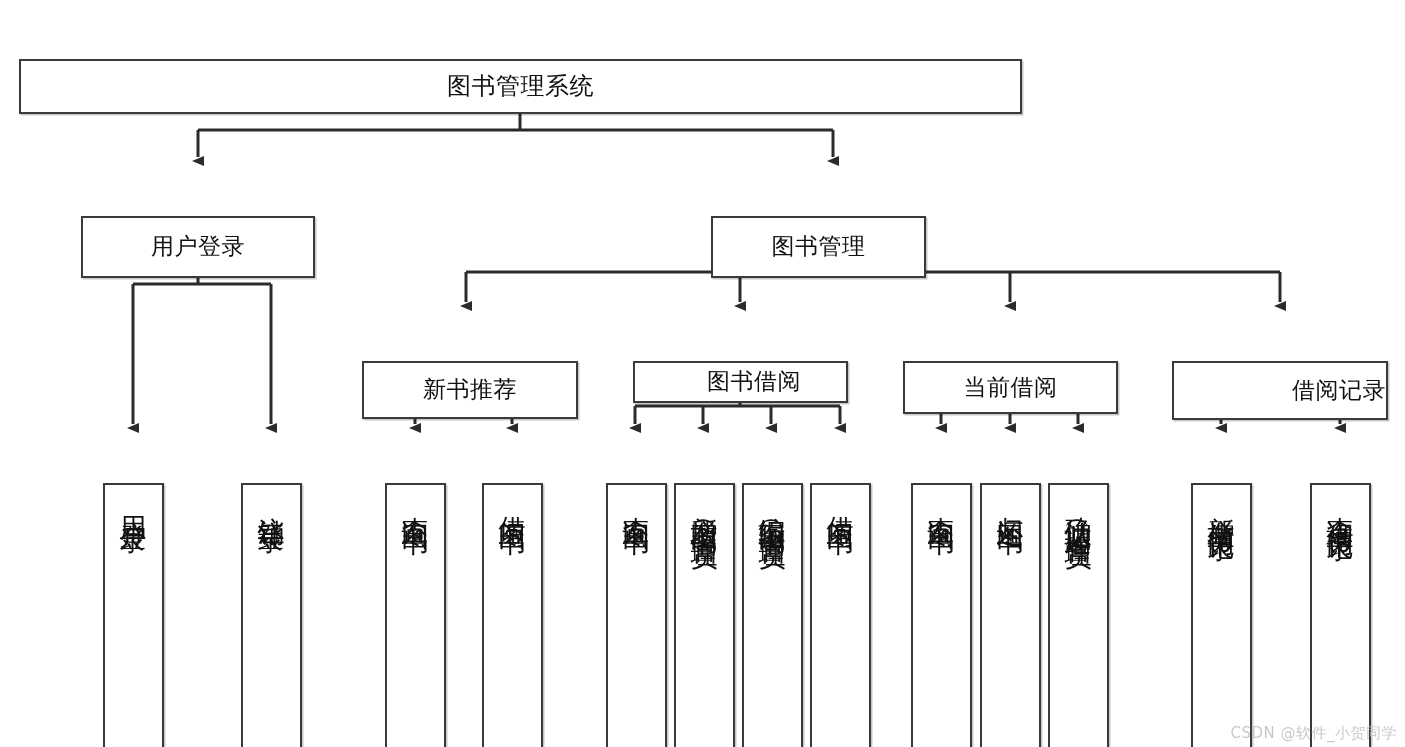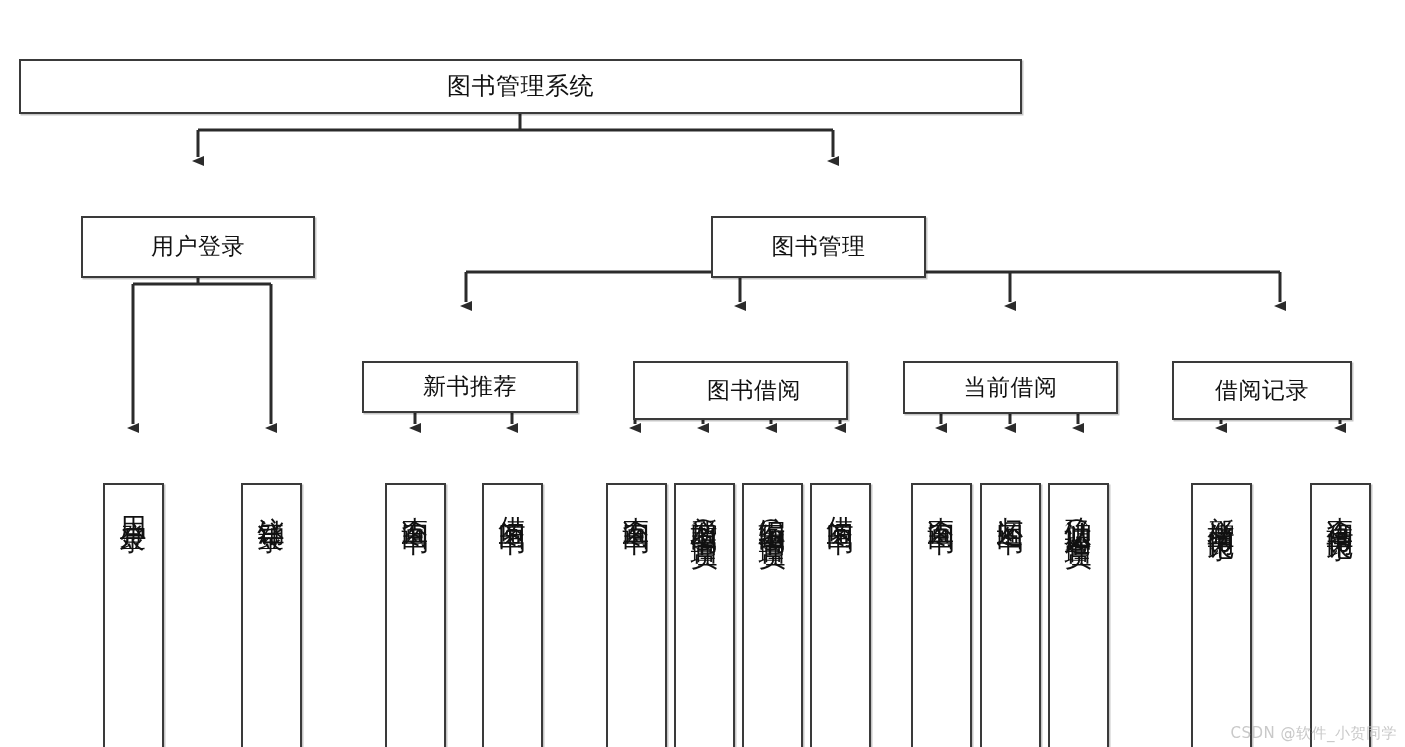--- a/index.html
+++ b/index.html
@@ -121,30 +121,30 @@
     <span class="lbl">图书管理系统</span>
   </div>
 
   <div class="node h" style="left:81px;top:170px;width:234px;height:62px;">
     <span class="lbl">用户登录</span>
   </div>
   <div class="node h" style="left:711px;top:170px;width:215px;height:62px;">
     <span class="lbl">图书管理</span>
   </div>
 
-  <div class="node h" style="left:362px;top:315px;width:216px;height:52px;">
+  <div class="node h" style="left:362px;top:315px;width:216px;height:58px;">
     <span class="lbl">新书推荐</span>
   </div>
-  <div class="node h" style="left:633px;top:315px;width:215px;height:59px;padding-left:27px;">
+  <div class="node h" style="left:633px;top:315px;width:215px;height:42px;padding-left:27px;">
     <span class="lbl">图书借阅</span>
   </div>
   <div class="node h" style="left:903px;top:315px;width:215px;height:53px;">
     <span class="lbl">当前借阅</span>
   </div>
-  <div class="node h" style="left:1172px;top:315px;width:180px;height:59px;">
+  <div class="node h" style="left:1172px;top:315px;width:216px;height:59px;justify-content:flex-end;">
     <span class="lbl">借阅记录</span>
   </div>
 
   <div class="node v" style="left:103px;top:437px;width:61px;height:297px;">
     <span class="lbl">用户登录</span>
   </div>
   <div class="node v" style="left:241px;top:437px;width:61px;height:297px;">
     <span class="lbl">注销登录</span>
   </div>
 

